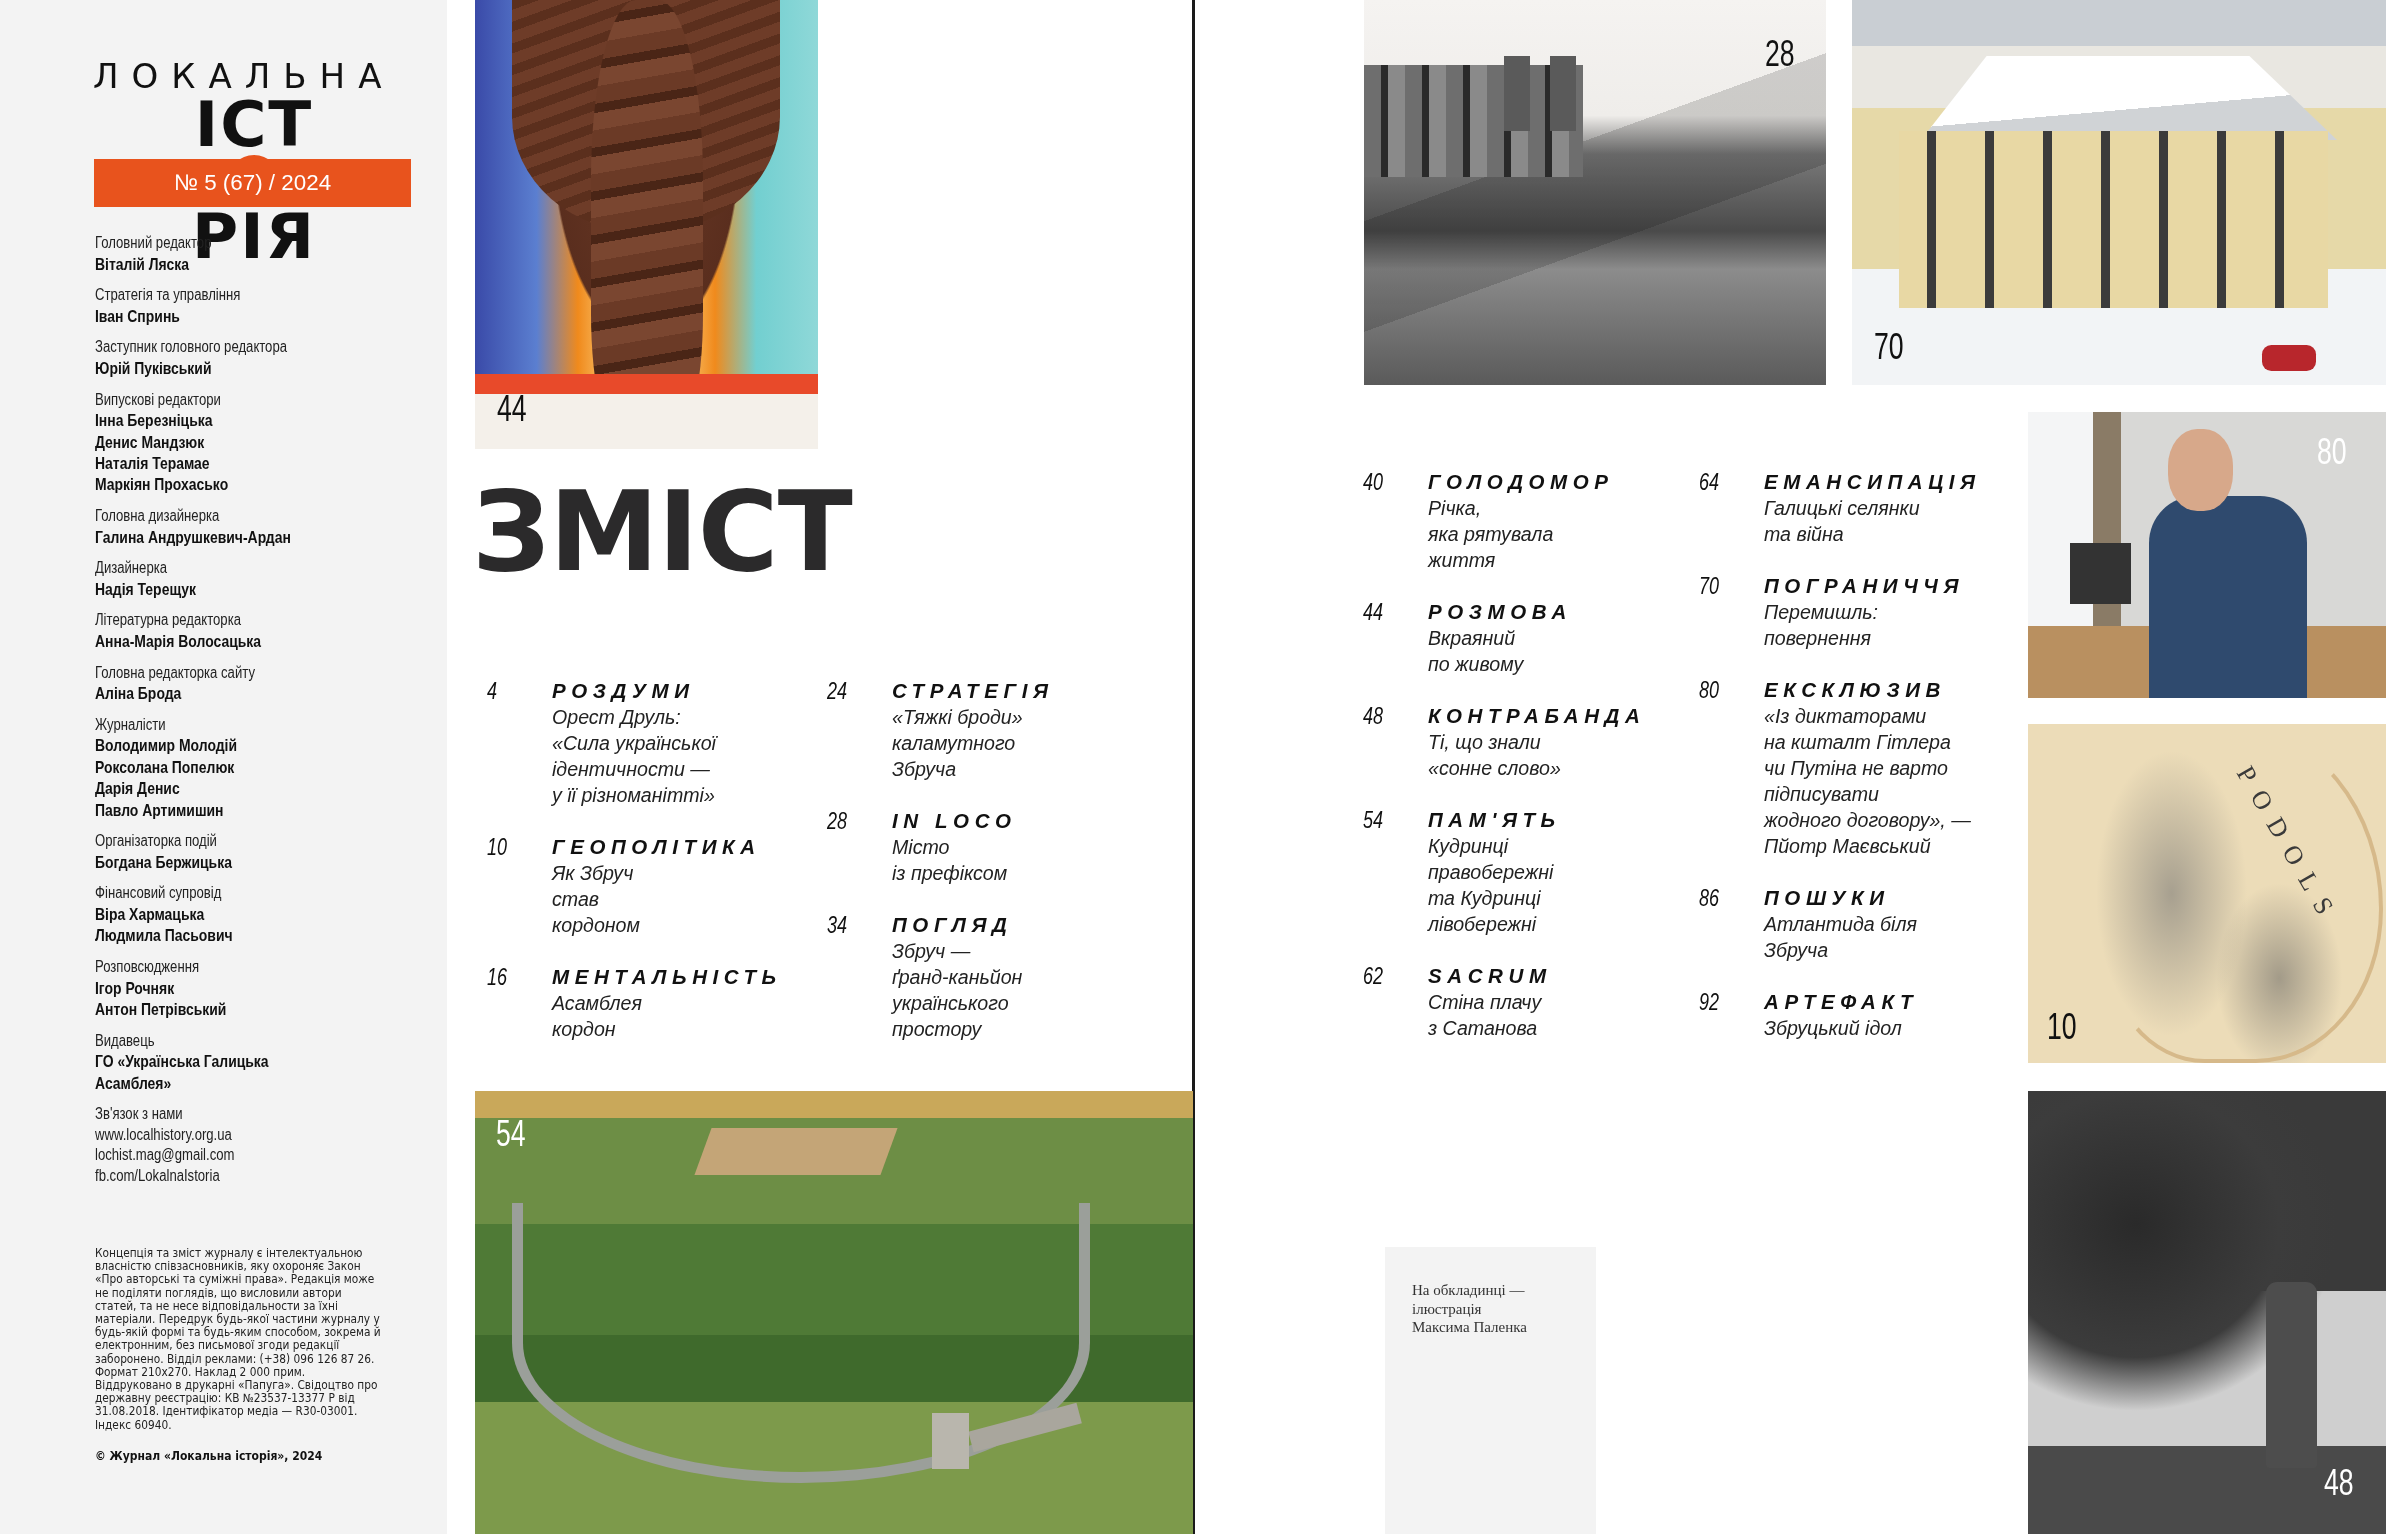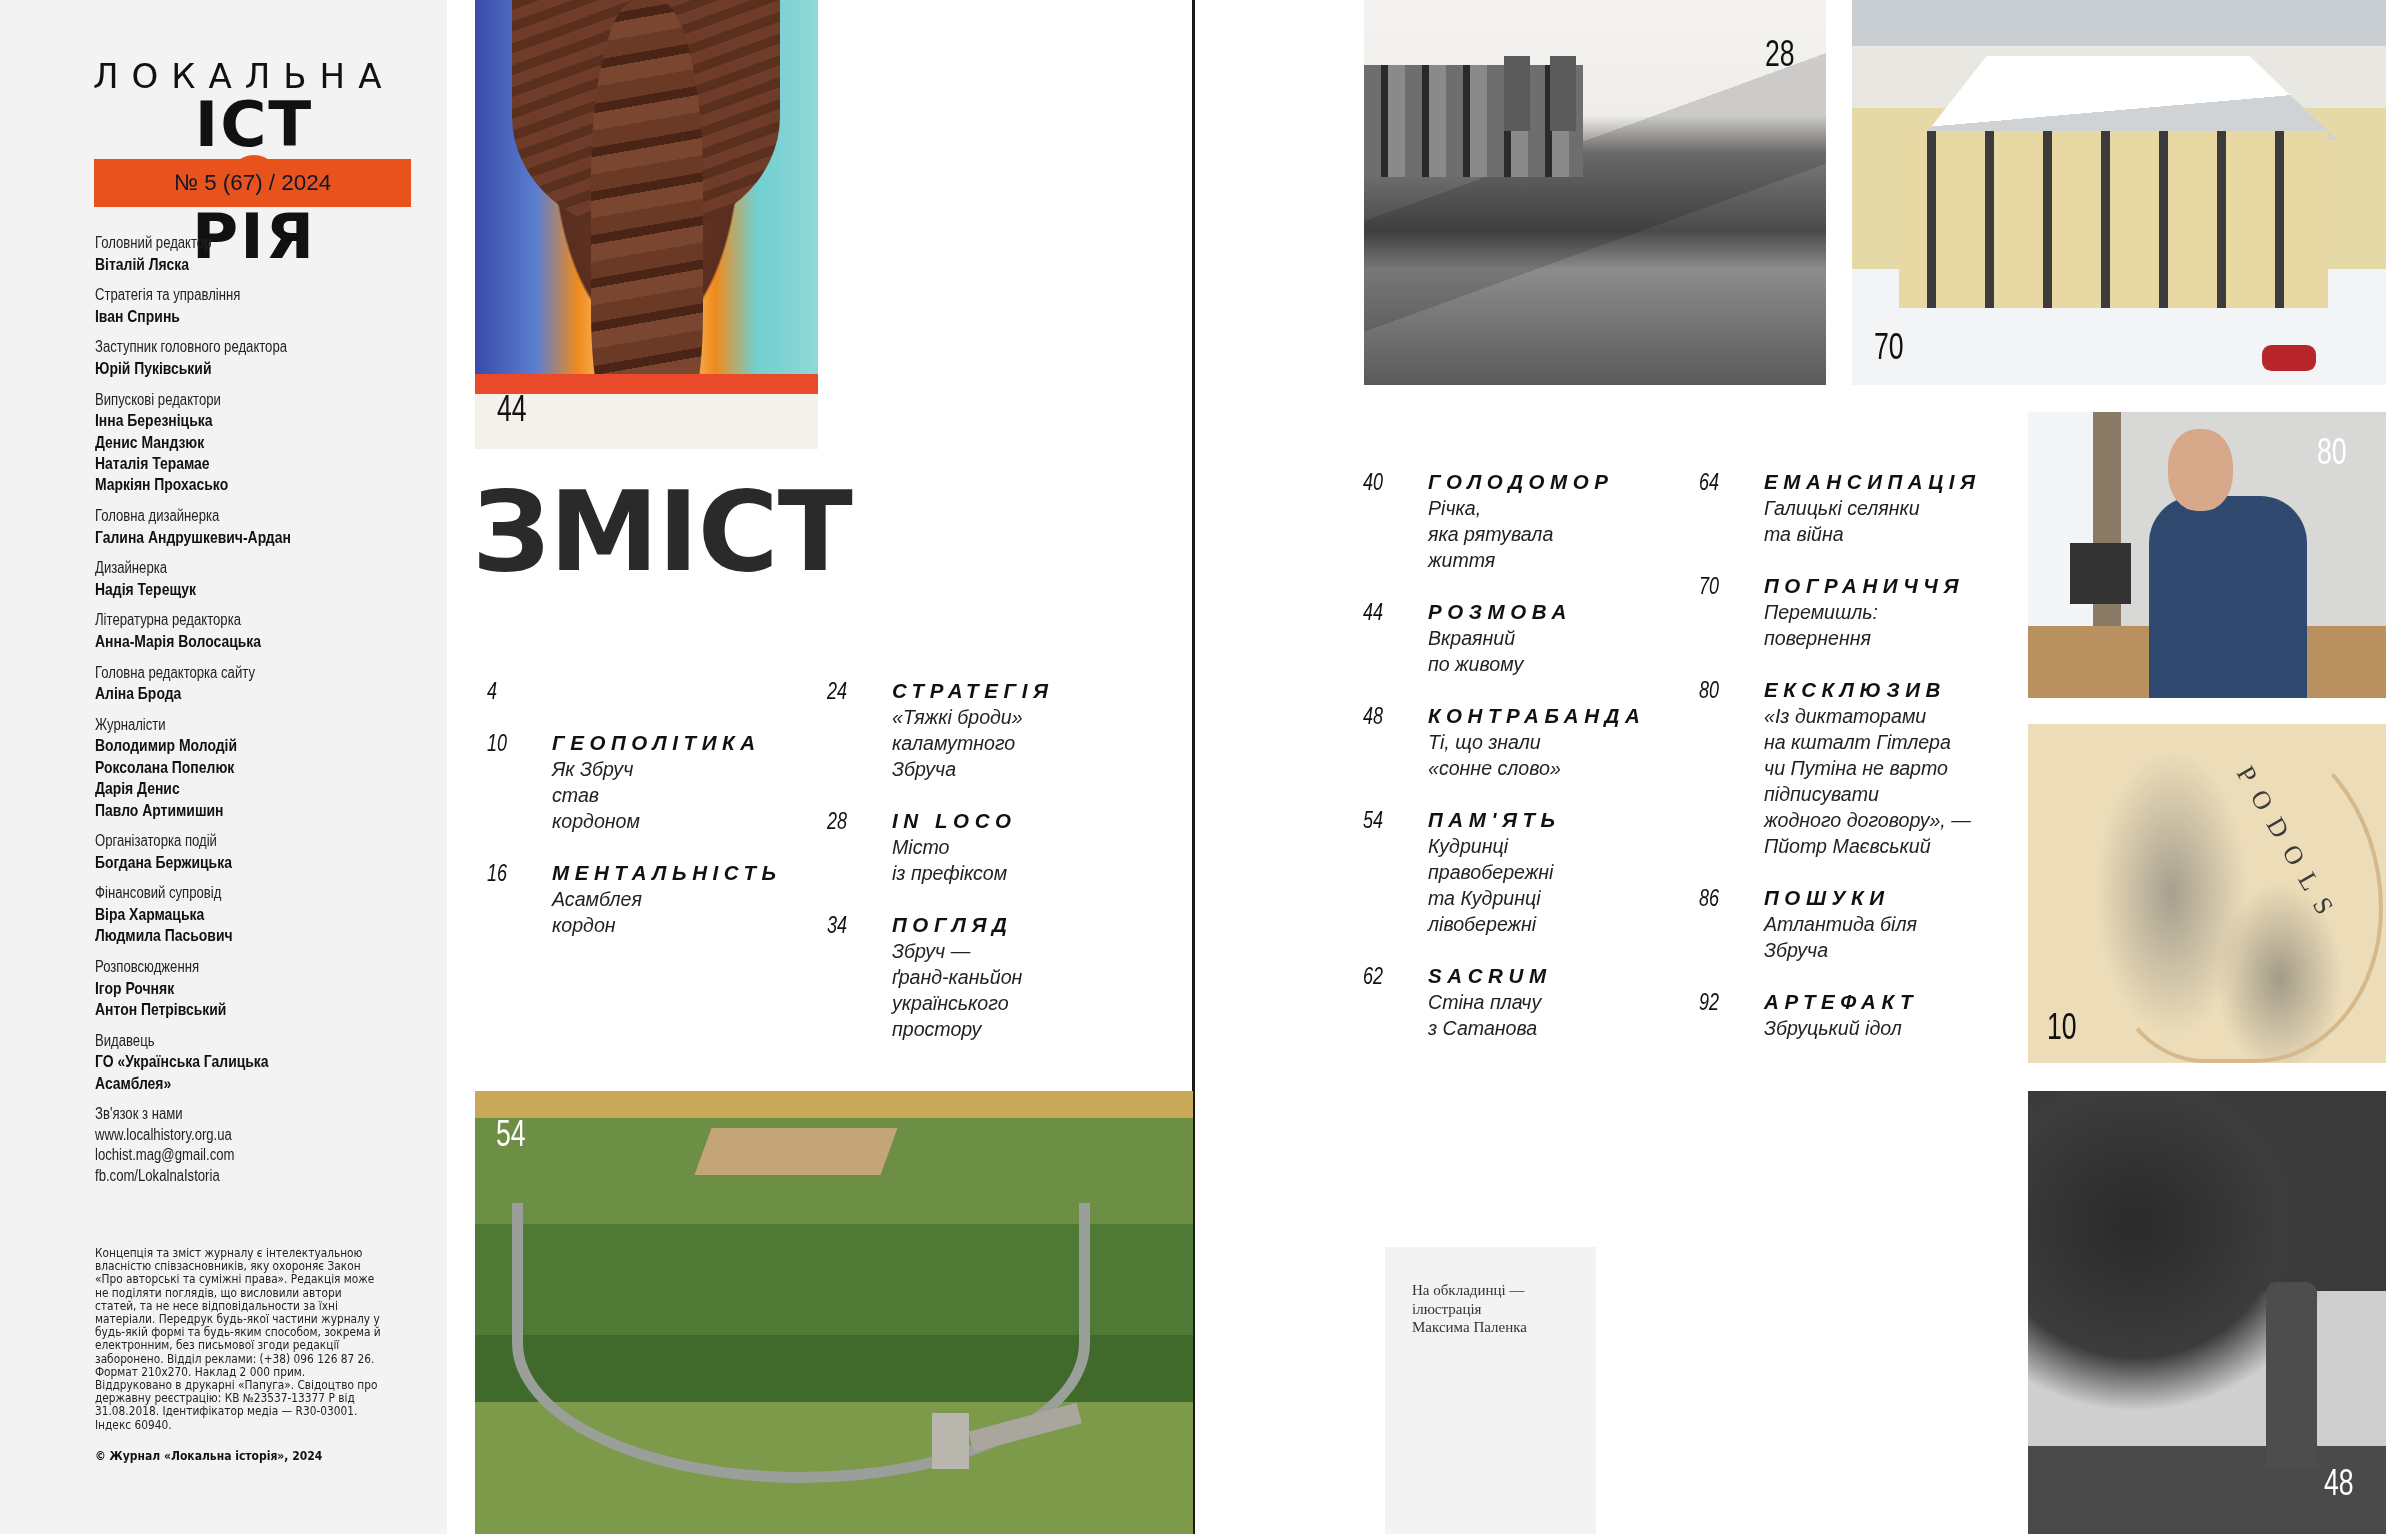--- a/index.html
+++ b/index.html
@@ -25,21 +25,21 @@
   .logo-o {
     display: inline-block; width: 52px; height: 52px; margin: 0 3.7px;
     border-radius: 50%; border: 11.2px solid #e8531d; position: relative;
   }
   .logo-o::after {
     content: ""; position: absolute; left: 50%; top: 50%; width: 13px; height: 13px;
     transform: translate(-50%, -50%); background: #e8531d; border-radius: 50%;
   }
   .issue-badge {
     position: absolute; left: 94px; top: 159px; width: 317px; height: 48px;
-    background: #e8531d; color: #0f172a; font-size: 22.4px; text-align: center; line-height: 48px;
+    background: #e8531d; color: #ffffff; font-size: 22.4px; text-align: center; line-height: 48px;
   }
   .staff { position: absolute; left: 95px; top: 233px; width: 326px; }
   .staff-group { margin-bottom: 10.3px; }
   .staff-role {
     font-family: "Liberation Sans Narrow", "Liberation Sans", sans-serif;
     font-size: 16px; line-height: 20.5px; color: #222; transform: scaleX(0.82);
     transform-origin: left; white-space: nowrap;
   }
   .staff-name {
     font-family: "Liberation Sans", sans-serif; font-weight: bold; font-size: 17px;
@@ -342,20 +342,27 @@
 <div class="photo ph-river">
   <div class="soldier"></div>
   <span class="photo-num light">48</span>
 </div>
 
 <h1 class="toc-title">ЗМІСТ</h1>
 
 <div class="toc-col" id="col1" style="left:487px; top:678px; width:317px;">
     <div class="toc-entry">
       <div class="toc-num">4</div>
+      <div class="toc-body">
+        <div class="toc-rubric">РОЗДУМИ</div>
+        <div class="toc-line">Орест Друль:</div>
+        <div class="toc-line">«Сила української</div>
+        <div class="toc-line">ідентичности —</div>
+        <div class="toc-line">у її різноманітті»</div>
+      </div>
     </div>
     <div class="toc-entry">
       <div class="toc-num">10</div>
       <div class="toc-body">
         <div class="toc-rubric">ГЕОПОЛІТИКА</div>
         <div class="toc-line">Як Збруч</div>
         <div class="toc-line">став</div>
         <div class="toc-line">кордоном</div>
       </div>
     </div>

